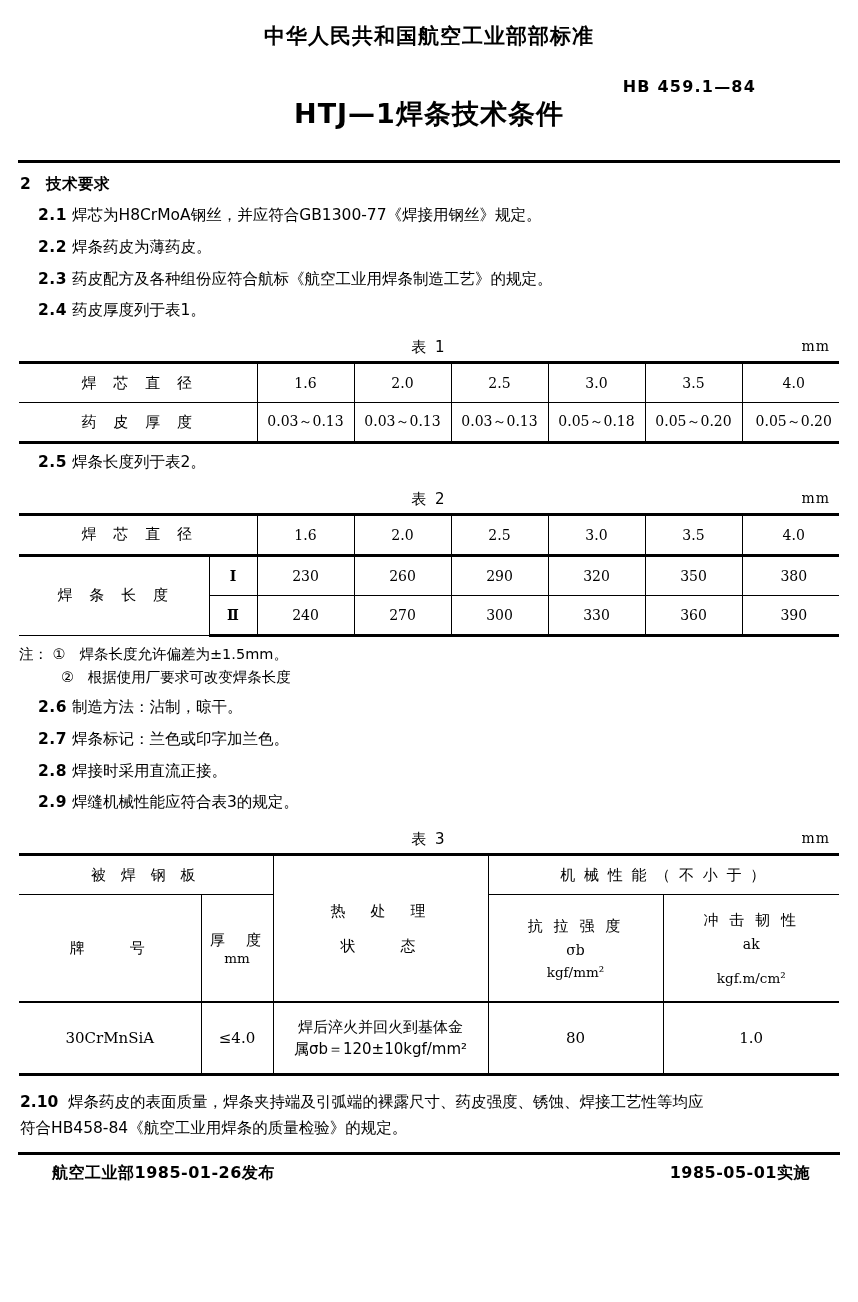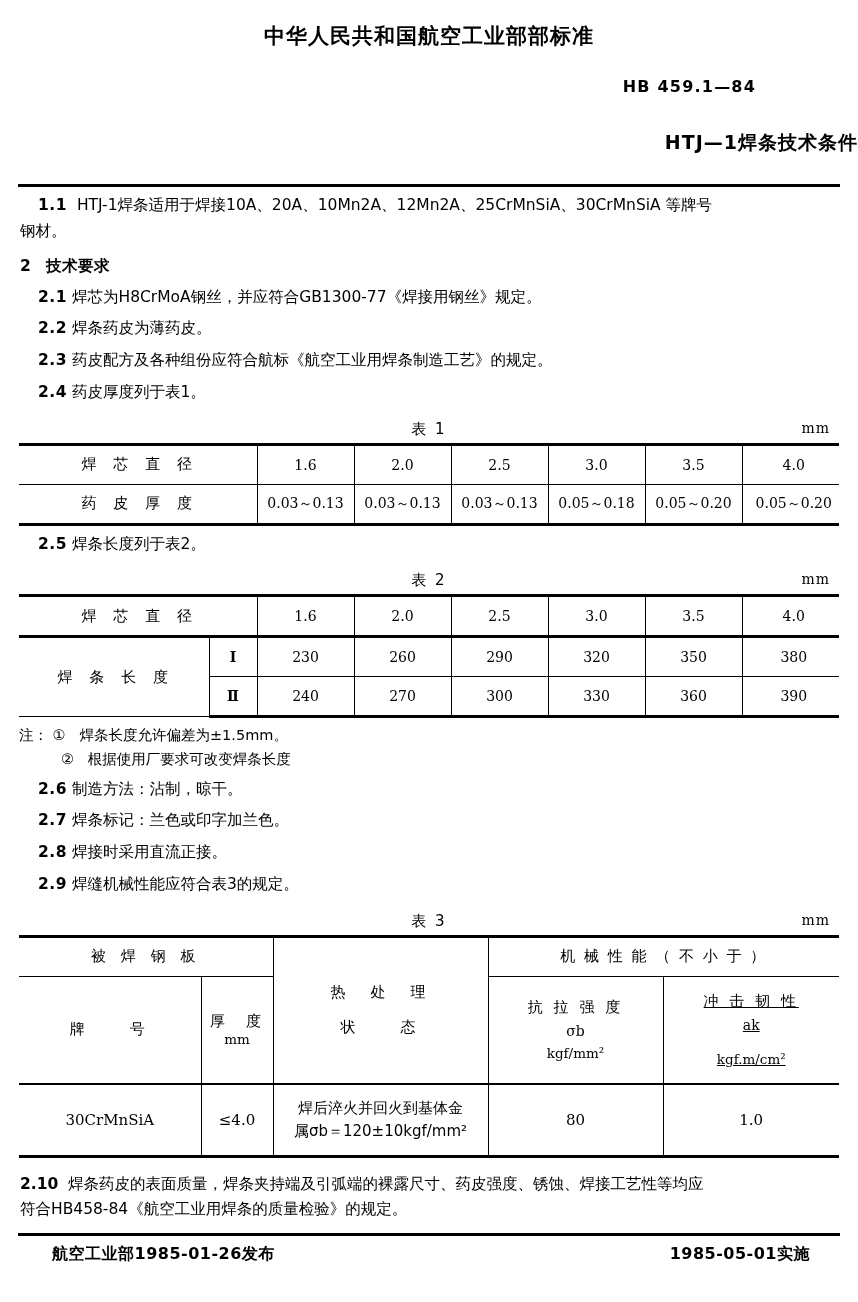--- a/index.html
+++ b/index.html
@@ -33,23 +33,22 @@
   .std-number {
     text-align: right;
     padding-right: 102px;
     margin-top: 28px;
     font-size: 16px;
     font-weight: bold;
     letter-spacing: 1.2px;
     font-family: "DejaVu Sans", "Liberation Sans", sans-serif;
   }
   .doc-title {
-    text-align: right;
-    margin-top: 34px;
-    font-size: 19px;
+    text-align: center;
+    font-size: 27px;
     font-weight: bold;
     letter-spacing: 1px;
   }
   .rule-thick {
     height: 3px;
     background: #000;
     margin: 28px 18px 0 18px;
   }
 
   
@@ -203,25 +202,20 @@
   <div class="doc-header">
     <div class="ministry-title">中华人民共和国航空工业部部标准</div>
   </div>
   <div class="std-number">HB 459.1—84</div>
   <div class="doc-title">HTJ—1焊条技术条件</div>
   <div class="rule-thick"></div>
 
   <div class="content">
 
 
-    <div class="clause wrap">
-      <span class="cnum">1.1</span>
-      <span>HTJ-1焊条适用于焊接10A、20A、10Mn2A、12Mn2A、25CrMnSiA、30CrMnSiA 等牌号</span><br>
-      <span>钢材。</span>
-    </div>
 
     <div class="sec-head">
       <span class="num">2</span><span>技术要求</span>
     </div>
 
     <div class="clause">
       <span class="cnum">2.1</span><span>焊芯为H8CrMoA钢丝，并应符合GB1300-77《焊接用钢丝》规定。</span>
     </div>
     <div class="clause">
       <span class="cnum">2.2</span><span>焊条药皮为薄药皮。</span>
@@ -377,21 +371,21 @@
         </td>
         <td>
           <div class="cn" style="letter-spacing:3px;">厚　度</div>
           <div class="unitline">mm</div>
         </td>
         <td>
           <div class="cn" style="letter-spacing:3px;">抗 拉 强 度</div>
           <div style="margin-top:6px;">σb</div>
           <div class="unitline" style="margin-top:6px;">kgf/mm²</div>
         </td>
-        <td style="border-right:none;text-decoration:underline;">
+        <td style="border-right:none;">
           <div class="cn" style="letter-spacing:3px;">冲 击 韧 性</div>
           <div style="margin-top:6px;">ak</div>
           <div class="unitline" style="margin-top:18px;">kgf.m/cm²</div>
         </td>
       </tr>
       <tr class="bottom-band">
         <td style="border-left:none;border-top:2px solid #000;height:62px;font-size:15px;">30CrMnSiA</td>
         <td style="border-top:2px solid #000;font-size:15px;">≤4.0</td>
         <td style="border-top:2px solid #000;">
           <div class="cn-tight hz-line1" style="letter-spacing:0px;">焊后淬火并回火到基体金</div>

